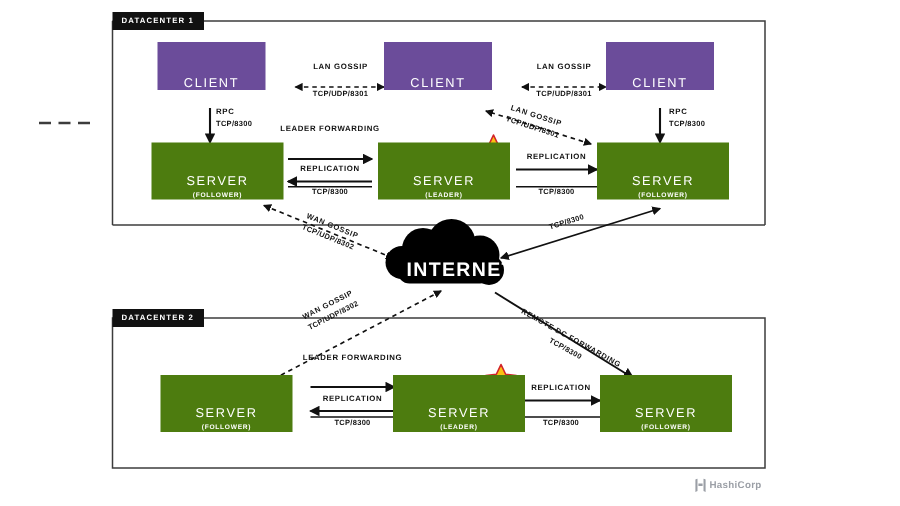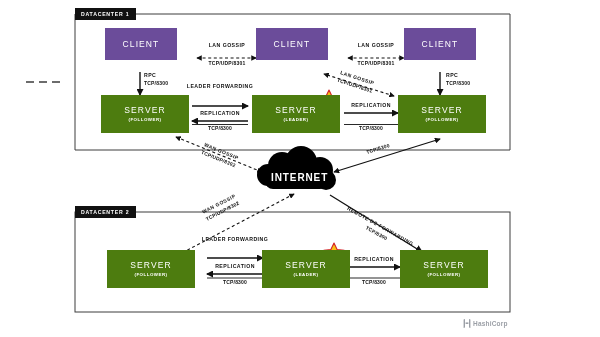--- a/index.html
+++ b/index.html
@@ -8,21 +8,21 @@
     background:#ffffff;
     font-family:"Liberation Sans", sans-serif;
     overflow:hidden;
     position:relative;
   }
   #canvas{position:absolute;inset:0;width:600px;height:337px;}
 
   .node{
     position:absolute;
     display:flex;flex-direction:column;
-    align-items:center;justify-content:center;
+    align-items:center;justify-content:flex-end;
     color:#ffffff;
     box-sizing:border-box;
   }
   .node .ttl{
     font-size:8.5px;font-weight:400;letter-spacing:1.1px;
     line-height:10px;white-space:nowrap;
   }
   .node .sub{
     font-size:4.4px;font-weight:700;letter-spacing:.5px;
     line-height:7px;margin-top:1px;white-space:nowrap;
@@ -39,21 +39,21 @@
   .lbl{
     position:absolute;color:#111111;text-align:center;
     white-space:nowrap;line-height:7.5px;
   }
   .lbl .l1{font-size:5.2px;font-weight:700;letter-spacing:.45px;display:block;}
   .lbl .l2{font-size:5px;font-weight:700;letter-spacing:.2px;display:block;}
 
   .rot .l1,.rot .l2{font-size:5px;}
 
   .cloudtext{
-    position:absolute;color:#ffffff;font-size:10px;font-weight:700;
+    position:absolute;color:#ffffff;font-size:13px;font-weight:700;
     letter-spacing:.9px;white-space:nowrap;
   }
 
   .brand{
     position:absolute;display:flex;align-items:center;gap:2px;
     color:#9b9fa6;font-size:6.5px;font-weight:700;letter-spacing:.2px;
   }
   .brand .logo{display:block;}
 </style>
 </head>

